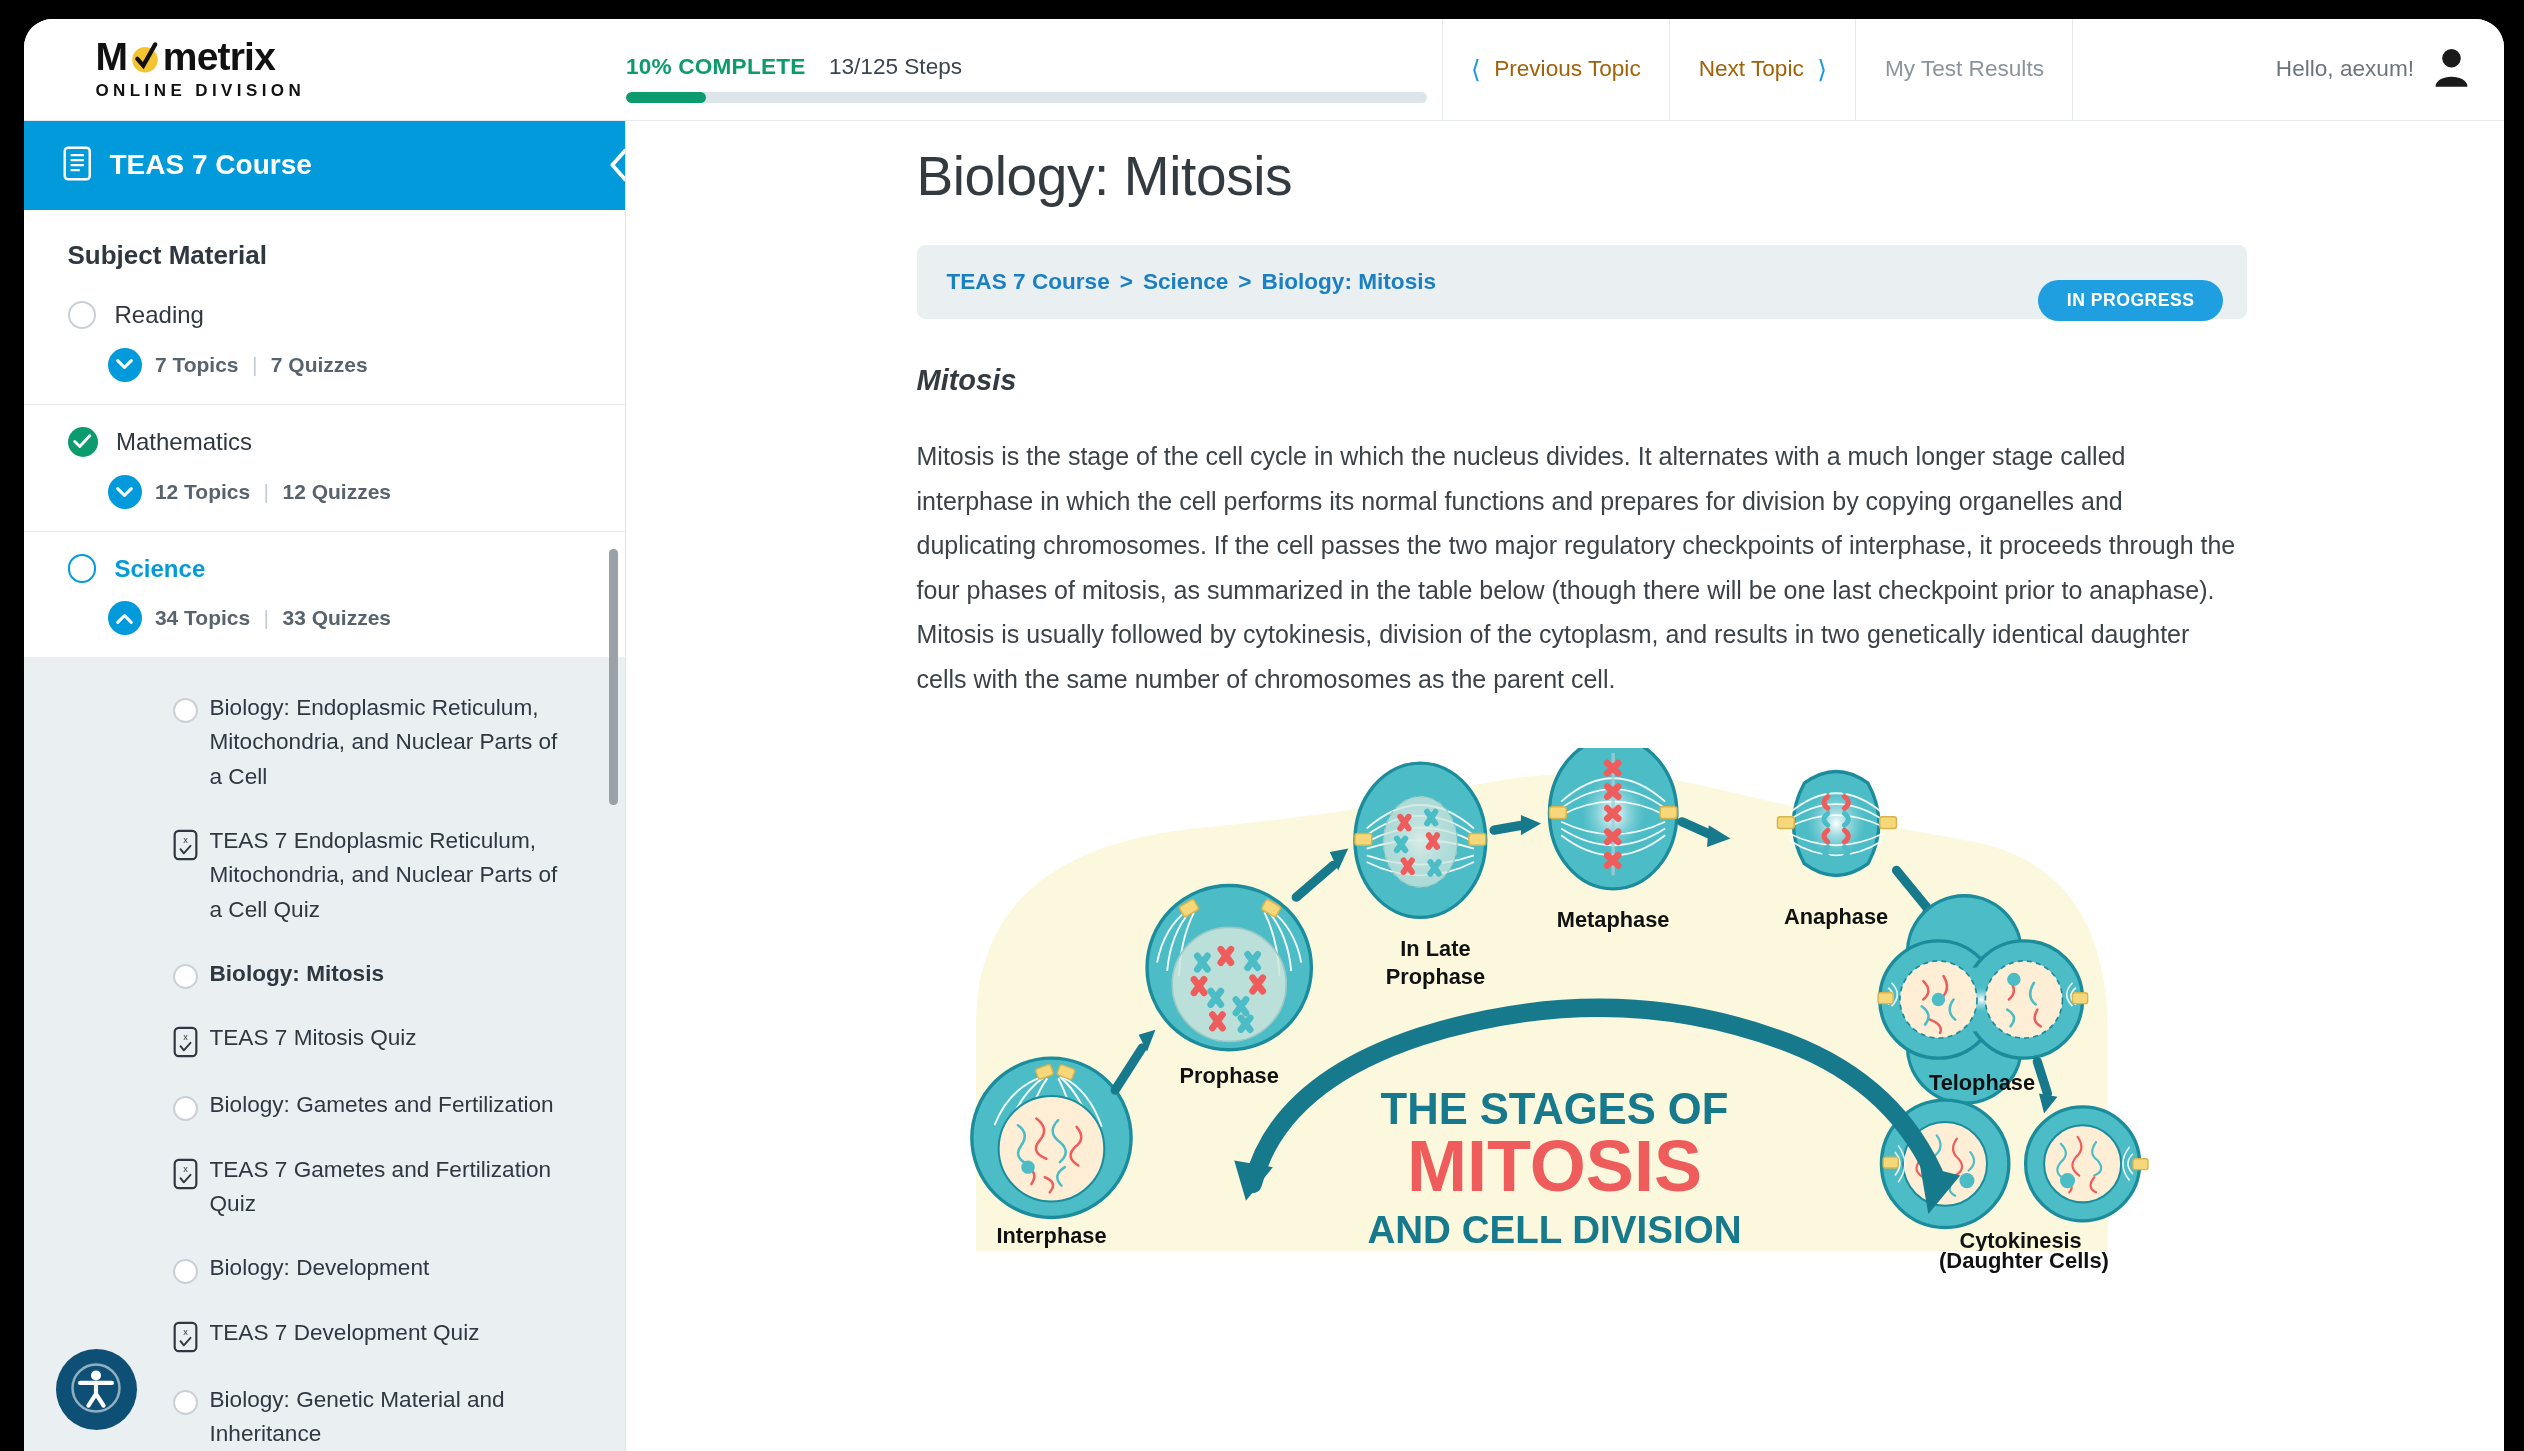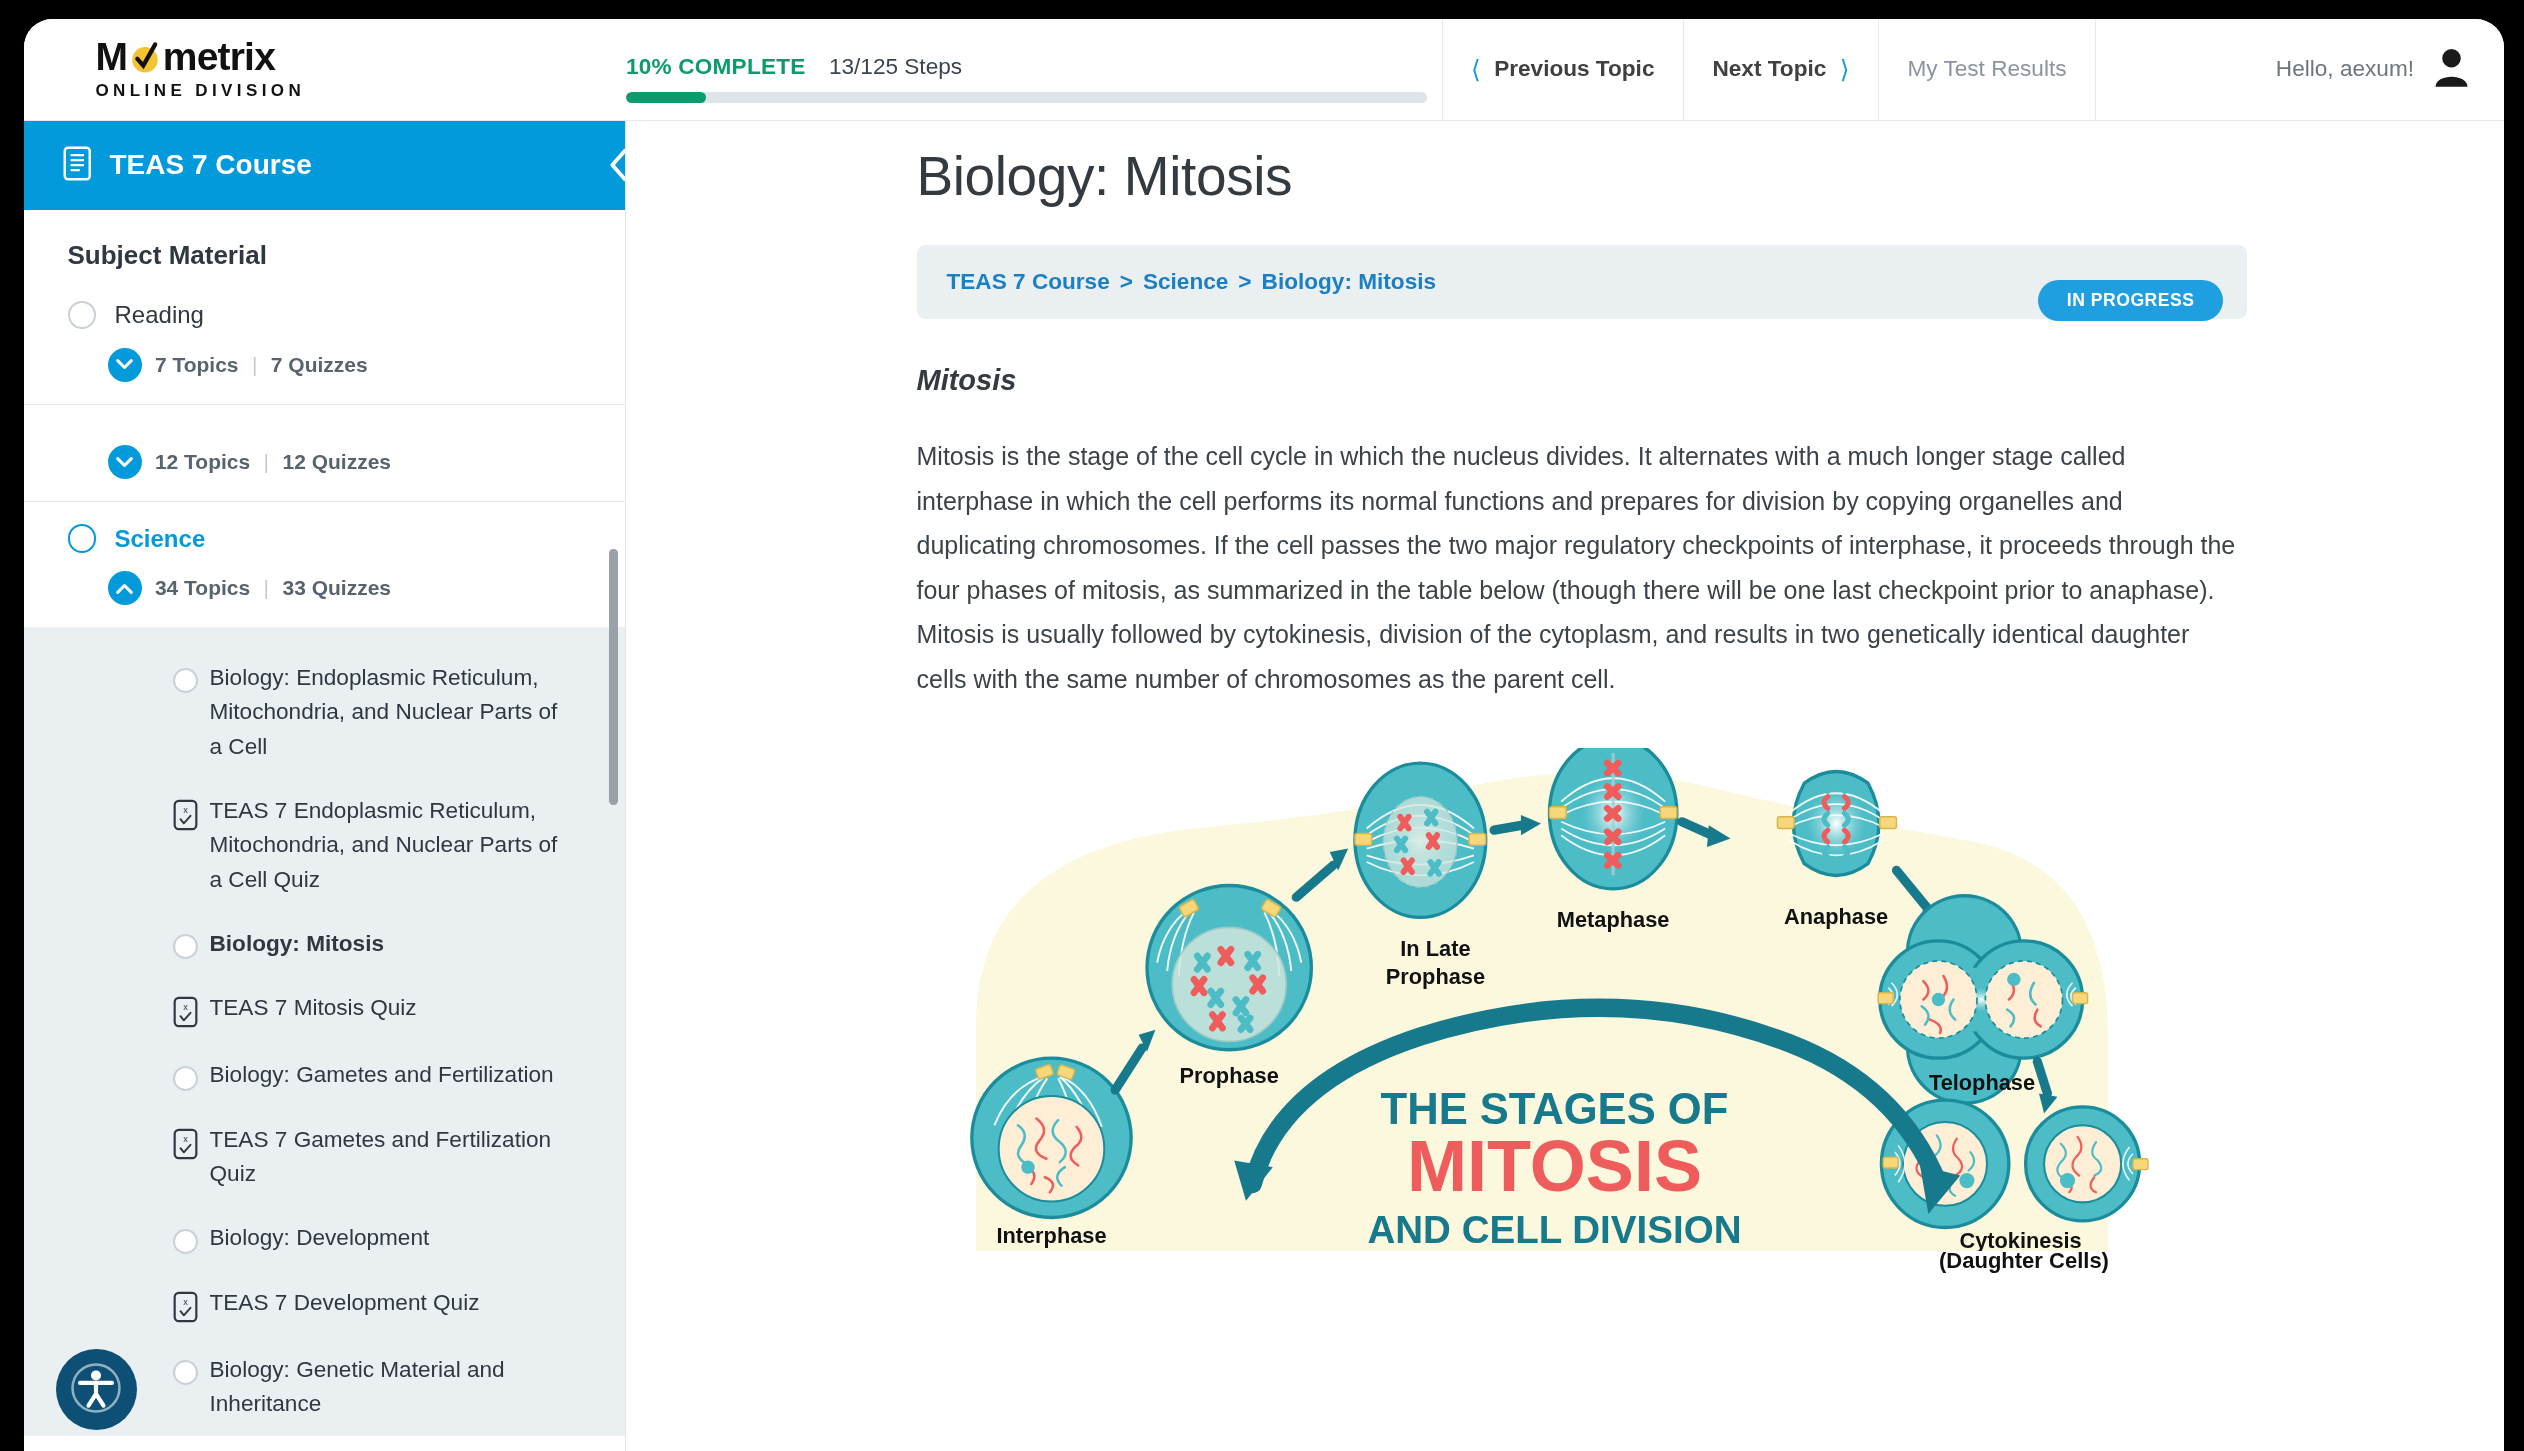--- a/index.html
+++ b/index.html
@@ -62,21 +62,21 @@
     margin-top: 11.7px; width: 801px; height: 11px;
     background: #dde4ea; border-radius: 5.9px; overflow: hidden;
   }
   .progress-fill { height: 100%; width: 10%; background: #0c9b6c; border-radius: 5.9px; }
 
   .nav-cell {
     height: 102px; display: flex; align-items: center; justify-content: center;
     border-left: 1.7px solid #e6eaee; padding: 0 28.5px; gap: 13.4px;
     font-size: 22.6px;
   }
-  .nav-link { color: #404040; font-weight: 700; white-space: nowrap; }
+  .nav-link { color: #a16207; font-weight: 400; white-space: nowrap; }
   .nav-plain { color: #8b949d; white-space: nowrap; }
   .chev { color: #1b9ae0; font-size: 25px; font-weight: 400; }
   .user-cell {
     height: 102px; display: flex; align-items: center; gap: 18.5px;
     border-left: 1.7px solid #e6eaee; padding: 0 34px 0 47px; flex: 1;
     justify-content: flex-end;
   }
   .user-greet { font-size: 22.6px; color: #6c757d; white-space: nowrap; }
 
   
@@ -281,20 +281,28 @@
                 <path d="M2 2 L10 10 L18 2" stroke="#fff" stroke-width="3.6" fill="none" stroke-linecap="round" stroke-linejoin="round"></path>
               </svg>
             </span>
         <span>7 Topics</span>
         <span class="sep">|</span>
         <span>7 Quizzes</span>
       </div>
     </div>
 
     <div class="sec">
+      <div class="sec-row">
+        <span class="check">
+              <svg width="18.5" height="15" viewBox="0 0 22 18">
+                <path d="M2 9 L8 15 L20 2" stroke="#fff" stroke-width="3.4" fill="none" stroke-linecap="round" stroke-linejoin="round"></path>
+              </svg>
+            </span>
+        <span class="sec-name">Mathematics</span>
+      </div>
       <div class="sec-meta">
         <span class="pill">
               <svg width="17" height="11" viewBox="0 0 20 13">
                 <path d="M2 2 L10 10 L18 2" stroke="#fff" stroke-width="3.6" fill="none" stroke-linecap="round" stroke-linejoin="round"></path>
               </svg>
             </span>
         <span>12 Topics</span>
         <span class="sep">|</span>
         <span>12 Quizzes</span>
       </div>

